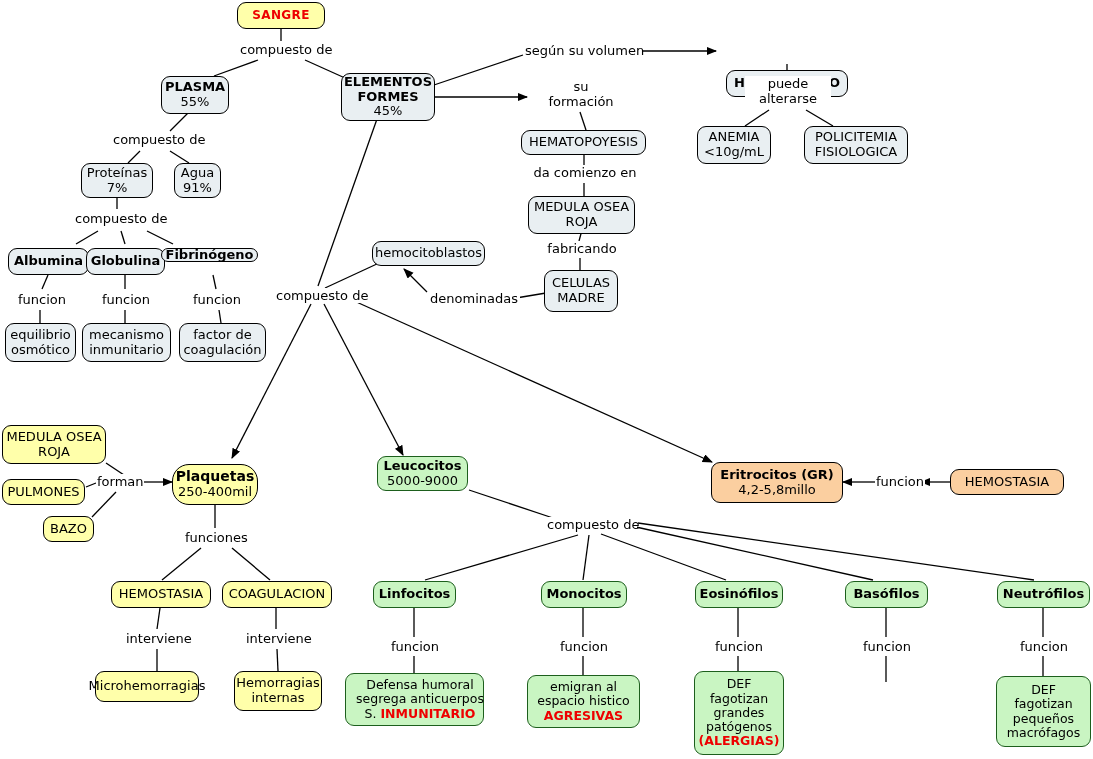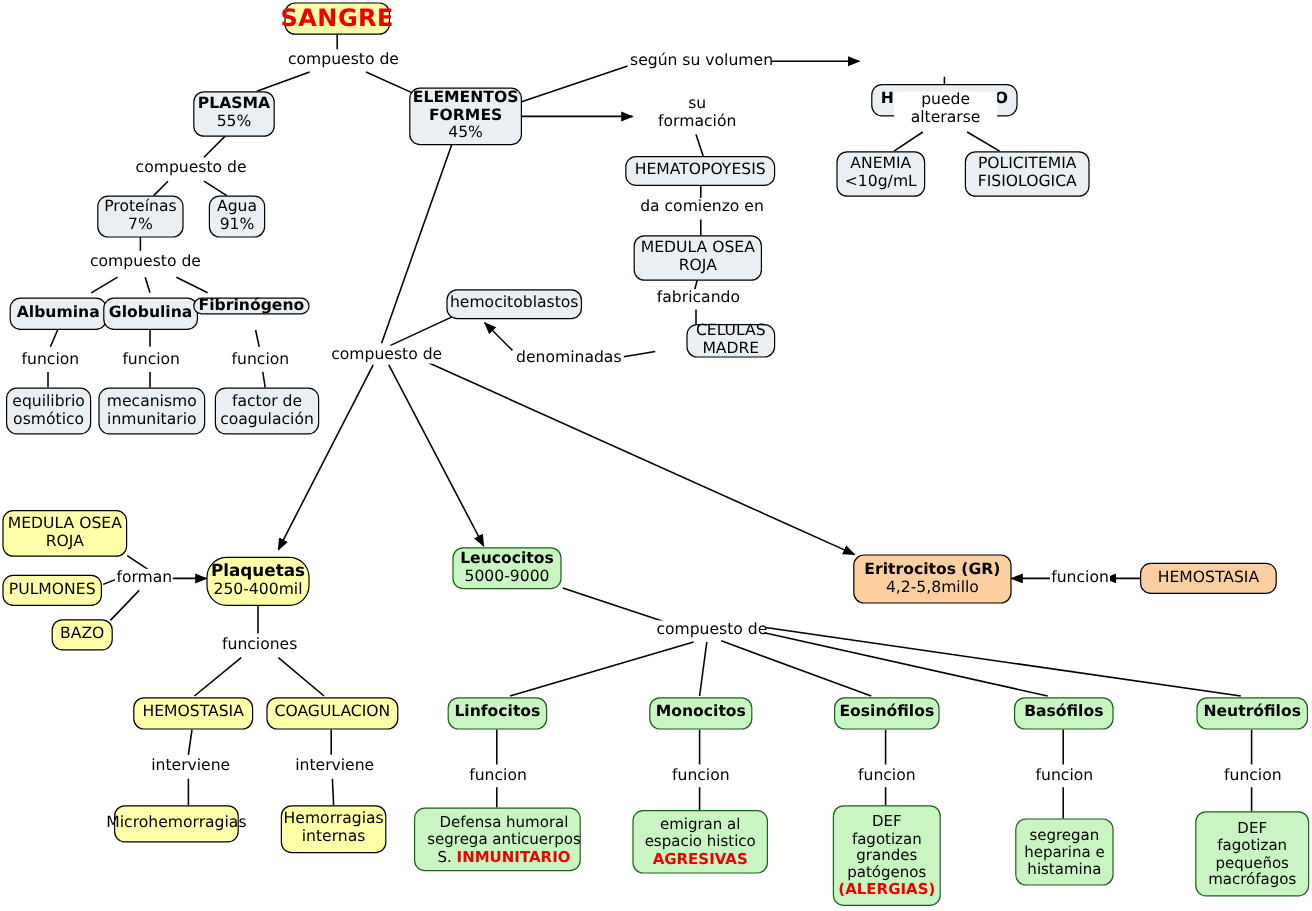--- a/index.html
+++ b/index.html
@@ -177,21 +177,21 @@
 
       <line x1="886" y1="608" x2="886" y2="637"></line>
       <line x1="886" y1="656" x2="886" y2="682"></line>
 
       <line x1="1043" y1="608" x2="1043" y2="637"></line>
       <line x1="1043" y1="656" x2="1043" y2="676"></line>
     </g>
   </svg>
 
   <div class="node fill-yellow" style="left:237px; top:2px; width:88px; height:27px;">
-    <span class="bold red" style="font-size:20px; letter-spacing:0.4px;">SANGRE</span>
+    <span class="bold red" style="font-size:12px; letter-spacing:0.4px;">SANGRE</span>
   </div>
 
   <div class="node fill-pale" style="left:161px; top:76px; width:68px; height:38px;">
     <span class="bold">PLASMA</span>
     <span>55%</span>
   </div>
 
   <div class="node fill-pale" style="left:341px; top:73px; width:94px; height:48px;">
     <span class="bold">ELEMENTOS</span>
     <span class="bold">FORMES</span>
@@ -214,21 +214,21 @@
 
   <div class="node fill-pale" style="left:521px; top:130px; width:125px; height:25px;">
     <span>HEMATOPOYESIS</span>
   </div>
 
   <div class="node fill-pale" style="left:528px; top:196px; width:107px; height:38px;">
     <span>MEDULA OSEA</span>
     <span>ROJA</span>
   </div>
 
-  <div class="node fill-pale" style="left:544px; top:270px; width:74px; height:28px;margin-left:28px;">
+  <div class="node fill-pale" style="left:544px; top:270px; width:74px; height:42px;">
     <span>CELULAS</span>
     <span>MADRE</span>
   </div>
 
   <div class="node fill-pale" style="left:372px; top:241px; width:113px; height:25px;">
     <span>hemocitoblastos</span>
   </div>
 
   <div class="node fill-pale" style="left:81px; top:163px; width:72px; height:35px;">
     <span>Proteínas</span>
@@ -349,25 +349,20 @@
   </div>
 
   <div class="node fill-green" style="left:694px; top:671px; width:90px; height:84px;">
     <span class="small">DEF</span>
     <span class="small">fagotizan</span>
     <span class="small">grandes</span>
     <span class="small">patógenos</span>
     <span class="small red">(ALERGIAS)</span>
   </div>
 
-  <div class="node fill-green" style="left:846px; top:682px; width:82px; height:56px;">
-    <span class="small">segregan</span>
-    <span class="small">heparina e</span>
-    <span class="small">histamina</span>
-  </div>
 
   <div class="node fill-green" style="left:996px; top:676px; width:95px; height:71px;">
     <span class="small">DEF</span>
     <span class="small">fagotizan</span>
     <span class="small">pequeños</span>
     <span class="small">macrófagos</span>
   </div>
 
   <div class="lbl" style="left:239px; top:42px; width:86px;">compuesto de</div>
 

